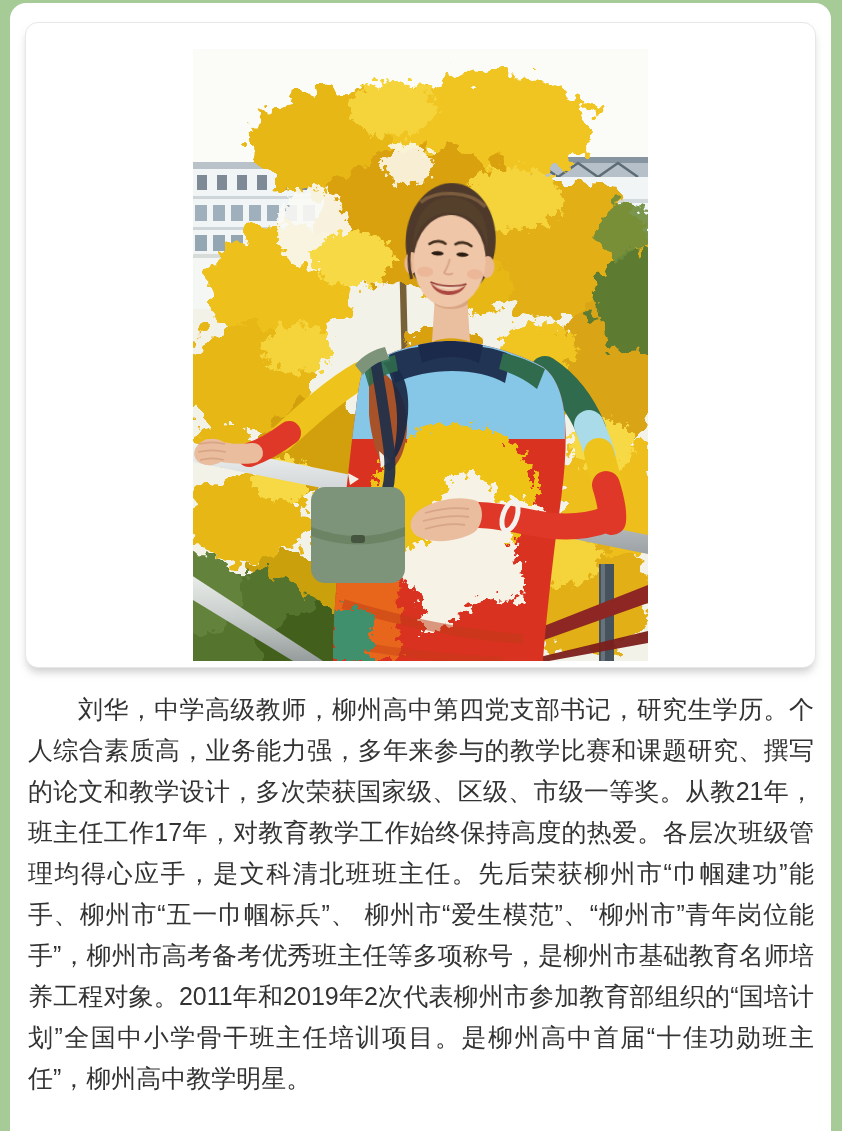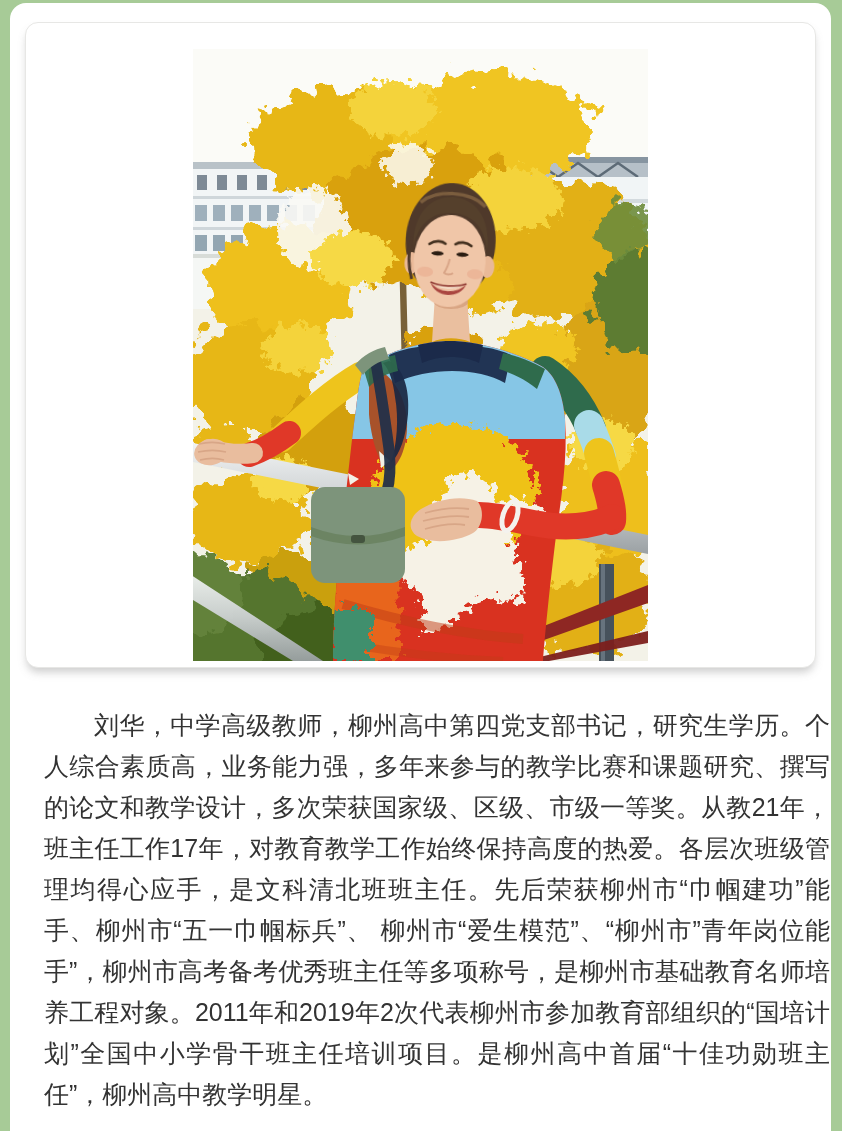--- a/index.html
+++ b/index.html
@@ -28,21 +28,21 @@
     box-shadow:0 6px 9px -2px rgba(110,110,110,0.35);
     display:flex;
     justify-content:center;
     align-items:flex-start;
   }
   svg.photo { margin-top:26px; display:block; }
   .bio {
     position:absolute;
     left:18px; top:686px;
     width:786px;
-    margin:16px;
+    margin:0;
     font-size:25px;
     line-height:41px;
     color:#333333;
     text-align:justify;
     text-indent:2em;
   }
 </style>
 </head>
 <body>
 

